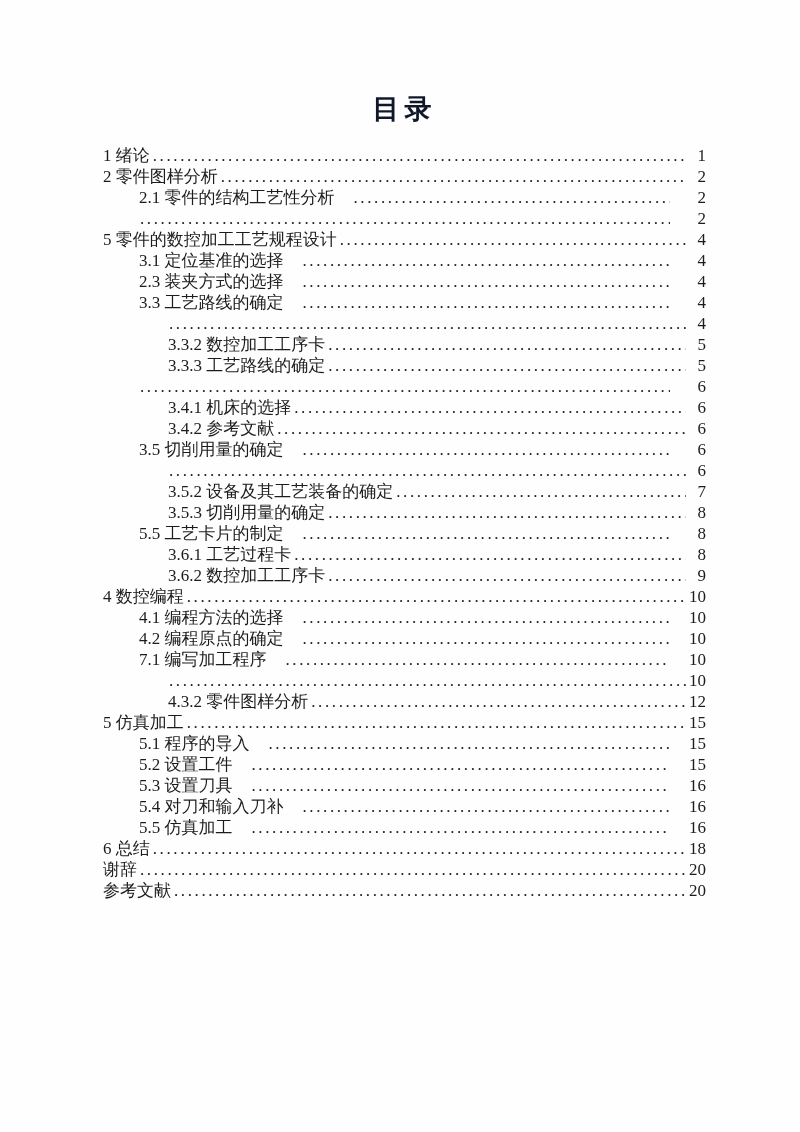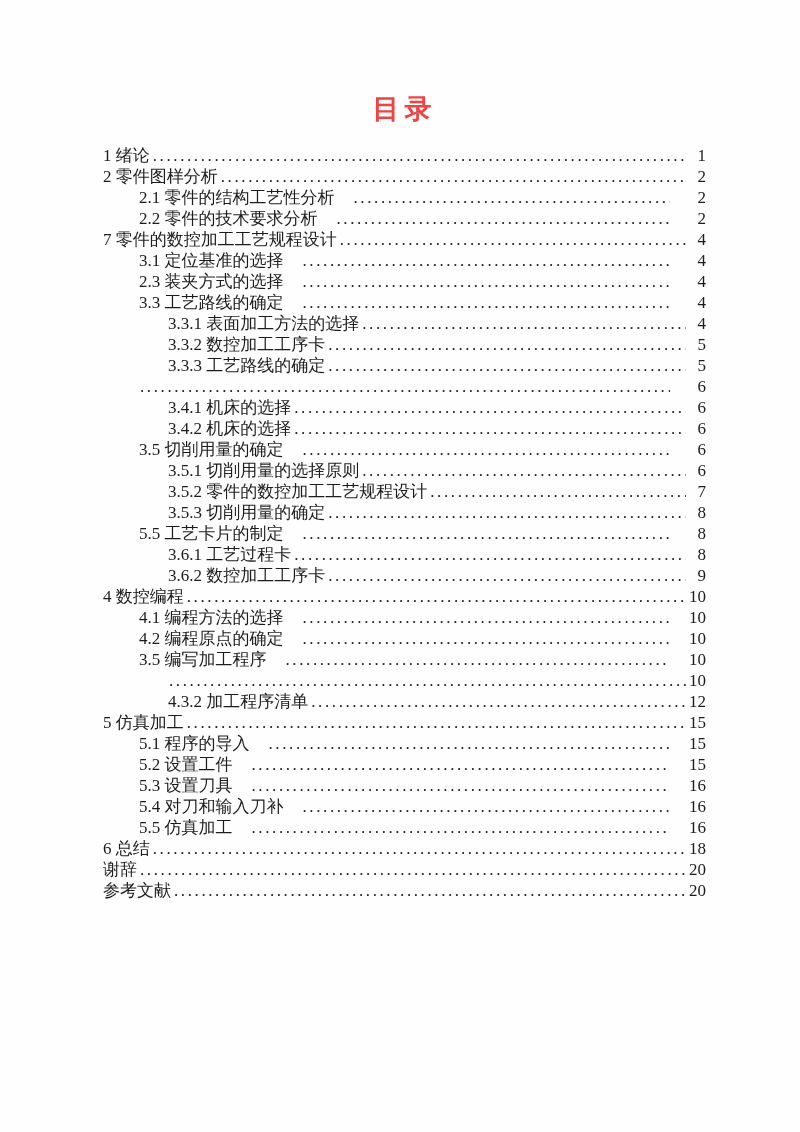--- a/index.html
+++ b/index.html
@@ -24,21 +24,21 @@
   }
   .doc-title {
     margin-top: 92px;
     margin-bottom: 19px;
     text-align: center;
     font-size: 27px;
     line-height: 34px;
     font-weight: 700;
     letter-spacing: 5px;
     font-family: "Liberation Sans", "DejaVu Sans", sans-serif;
-    color: #ef4444;
+    color: #0f172a;
   }
   .toc-list {
     width: 100%;
   }
   .toc-row {
     display: flex;
     align-items: flex-start;
     line-height: 21px;
     height: 21px;
     font-size: 17px;
@@ -83,46 +83,44 @@
           <span class="toc-label">2 零件图样分析</span>
           <span class="toc-leader">................................................................................................................................................................................................................................................</span>
           <span class="toc-page">2</span>
         </div>
         <div class="toc-row lvl2">
           <span class="toc-label">2.1 零件的结构工艺性分析</span>
           <span class="toc-leader">................................................................................................................................................................................................................................................</span>
           <span class="toc-page">2</span>
         </div>
         <div class="toc-row lvl2">
-          <span class="toc-label">2.2 零件的技术要求分析</span>
           <span class="toc-leader">................................................................................................................................................................................................................................................</span>
           <span class="toc-page">2</span>
         </div>
         <div class="toc-row lvl1">
-          <span class="toc-label">7 零件的数控加工工艺规程设计</span>
+          <span class="toc-label">5 零件的数控加工工艺规程设计</span>
           <span class="toc-leader">................................................................................................................................................................................................................................................</span>
           <span class="toc-page">4</span>
         </div>
         <div class="toc-row lvl2">
           <span class="toc-label">3.1 定位基准的选择</span>
           <span class="toc-leader">................................................................................................................................................................................................................................................</span>
           <span class="toc-page">4</span>
         </div>
         <div class="toc-row lvl2">
           <span class="toc-label">2.3 装夹方式的选择</span>
           <span class="toc-leader">................................................................................................................................................................................................................................................</span>
           <span class="toc-page">4</span>
         </div>
         <div class="toc-row lvl2">
           <span class="toc-label">3.3 工艺路线的确定</span>
           <span class="toc-leader">................................................................................................................................................................................................................................................</span>
           <span class="toc-page">4</span>
         </div>
         <div class="toc-row lvl3">
-          <span class="toc-label">3.3.1 表面加工方法的选择</span>
           <span class="toc-leader">................................................................................................................................................................................................................................................</span>
           <span class="toc-page">4</span>
         </div>
         <div class="toc-row lvl3">
           <span class="toc-label">3.3.2 数控加工工序卡</span>
           <span class="toc-leader">................................................................................................................................................................................................................................................</span>
           <span class="toc-page">5</span>
         </div>
         <div class="toc-row lvl3">
           <span class="toc-label">3.3.3 工艺路线的确定</span>
@@ -132,36 +130,35 @@
         <div class="toc-row lvl2">
           <span class="toc-leader">................................................................................................................................................................................................................................................</span>
           <span class="toc-page">6</span>
         </div>
         <div class="toc-row lvl3">
           <span class="toc-label">3.4.1 机床的选择</span>
           <span class="toc-leader">................................................................................................................................................................................................................................................</span>
           <span class="toc-page">6</span>
         </div>
         <div class="toc-row lvl3">
-          <span class="toc-label">3.4.2 机床的选择</span>
+          <span class="toc-label">3.4.2 参考文献</span>
           <span class="toc-leader">................................................................................................................................................................................................................................................</span>
           <span class="toc-page">6</span>
         </div>
         <div class="toc-row lvl2">
           <span class="toc-label">3.5 切削用量的确定</span>
           <span class="toc-leader">................................................................................................................................................................................................................................................</span>
           <span class="toc-page">6</span>
         </div>
         <div class="toc-row lvl3">
-          <span class="toc-label">3.5.1 切削用量的选择原则</span>
-          <span class="toc-leader">................................................................................................................................................................................................................................................</span>
-          <span class="toc-page">6</span>
-        </div>
-        <div class="toc-row lvl3">
-          <span class="toc-label">3.5.2 零件的数控加工工艺规程设计</span>
+          <span class="toc-leader">................................................................................................................................................................................................................................................</span>
+          <span class="toc-page">6</span>
+        </div>
+        <div class="toc-row lvl3">
+          <span class="toc-label">3.5.2 设备及其工艺装备的确定</span>
           <span class="toc-leader">................................................................................................................................................................................................................................................</span>
           <span class="toc-page">7</span>
         </div>
         <div class="toc-row lvl3">
           <span class="toc-label">3.5.3 切削用量的确定</span>
           <span class="toc-leader">................................................................................................................................................................................................................................................</span>
           <span class="toc-page">8</span>
         </div>
         <div class="toc-row lvl2">
           <span class="toc-label">5.5 工艺卡片的制定</span>
@@ -187,30 +184,30 @@
           <span class="toc-label">4.1 编程方法的选择</span>
           <span class="toc-leader">................................................................................................................................................................................................................................................</span>
           <span class="toc-page">10</span>
         </div>
         <div class="toc-row lvl2">
           <span class="toc-label">4.2 编程原点的确定</span>
           <span class="toc-leader">................................................................................................................................................................................................................................................</span>
           <span class="toc-page">10</span>
         </div>
         <div class="toc-row lvl2">
-          <span class="toc-label">3.5 编写加工程序</span>
-          <span class="toc-leader">................................................................................................................................................................................................................................................</span>
-          <span class="toc-page">10</span>
-        </div>
-        <div class="toc-row lvl3">
-          <span class="toc-leader">................................................................................................................................................................................................................................................</span>
-          <span class="toc-page">10</span>
-        </div>
-        <div class="toc-row lvl3">
-          <span class="toc-label">4.3.2 加工程序清单</span>
+          <span class="toc-label">7.1 编写加工程序</span>
+          <span class="toc-leader">................................................................................................................................................................................................................................................</span>
+          <span class="toc-page">10</span>
+        </div>
+        <div class="toc-row lvl3">
+          <span class="toc-leader">................................................................................................................................................................................................................................................</span>
+          <span class="toc-page">10</span>
+        </div>
+        <div class="toc-row lvl3">
+          <span class="toc-label">4.3.2 零件图样分析</span>
           <span class="toc-leader">................................................................................................................................................................................................................................................</span>
           <span class="toc-page">12</span>
         </div>
         <div class="toc-row lvl1">
           <span class="toc-label">5 仿真加工</span>
           <span class="toc-leader">................................................................................................................................................................................................................................................</span>
           <span class="toc-page">15</span>
         </div>
         <div class="toc-row lvl2">
           <span class="toc-label">5.1 程序的导入</span>

